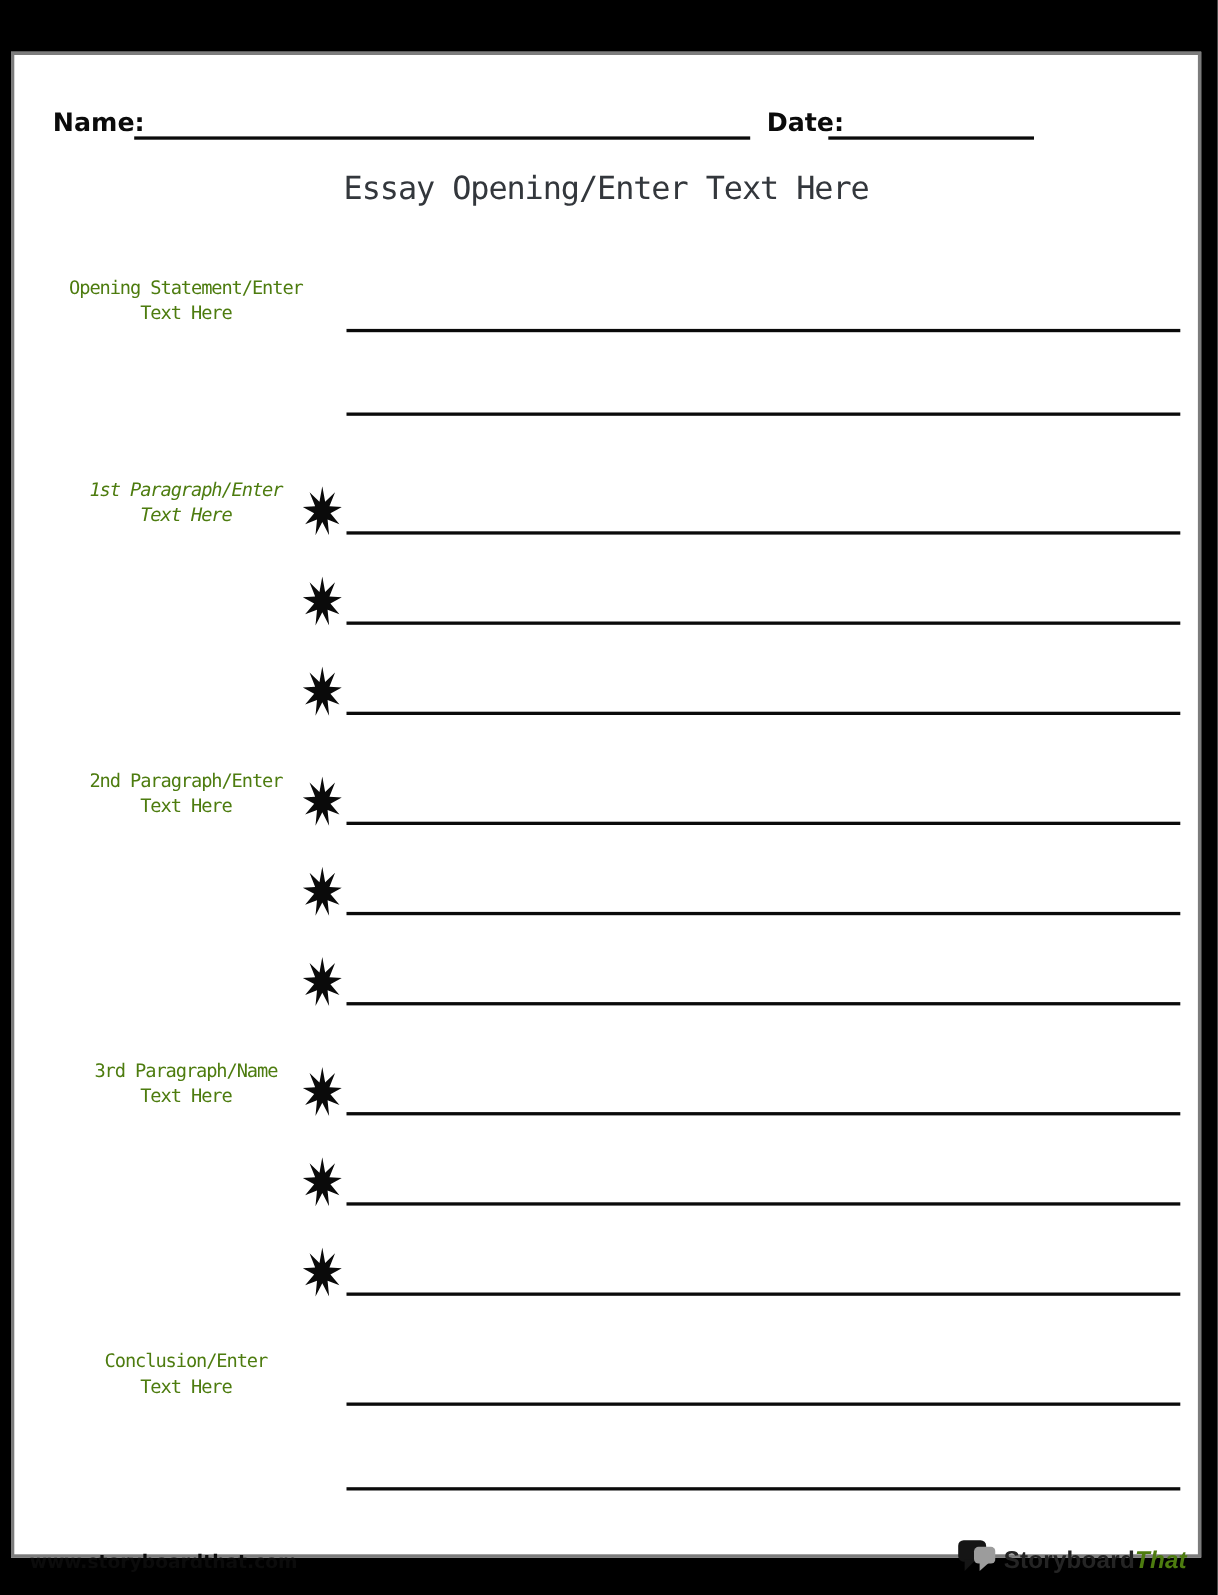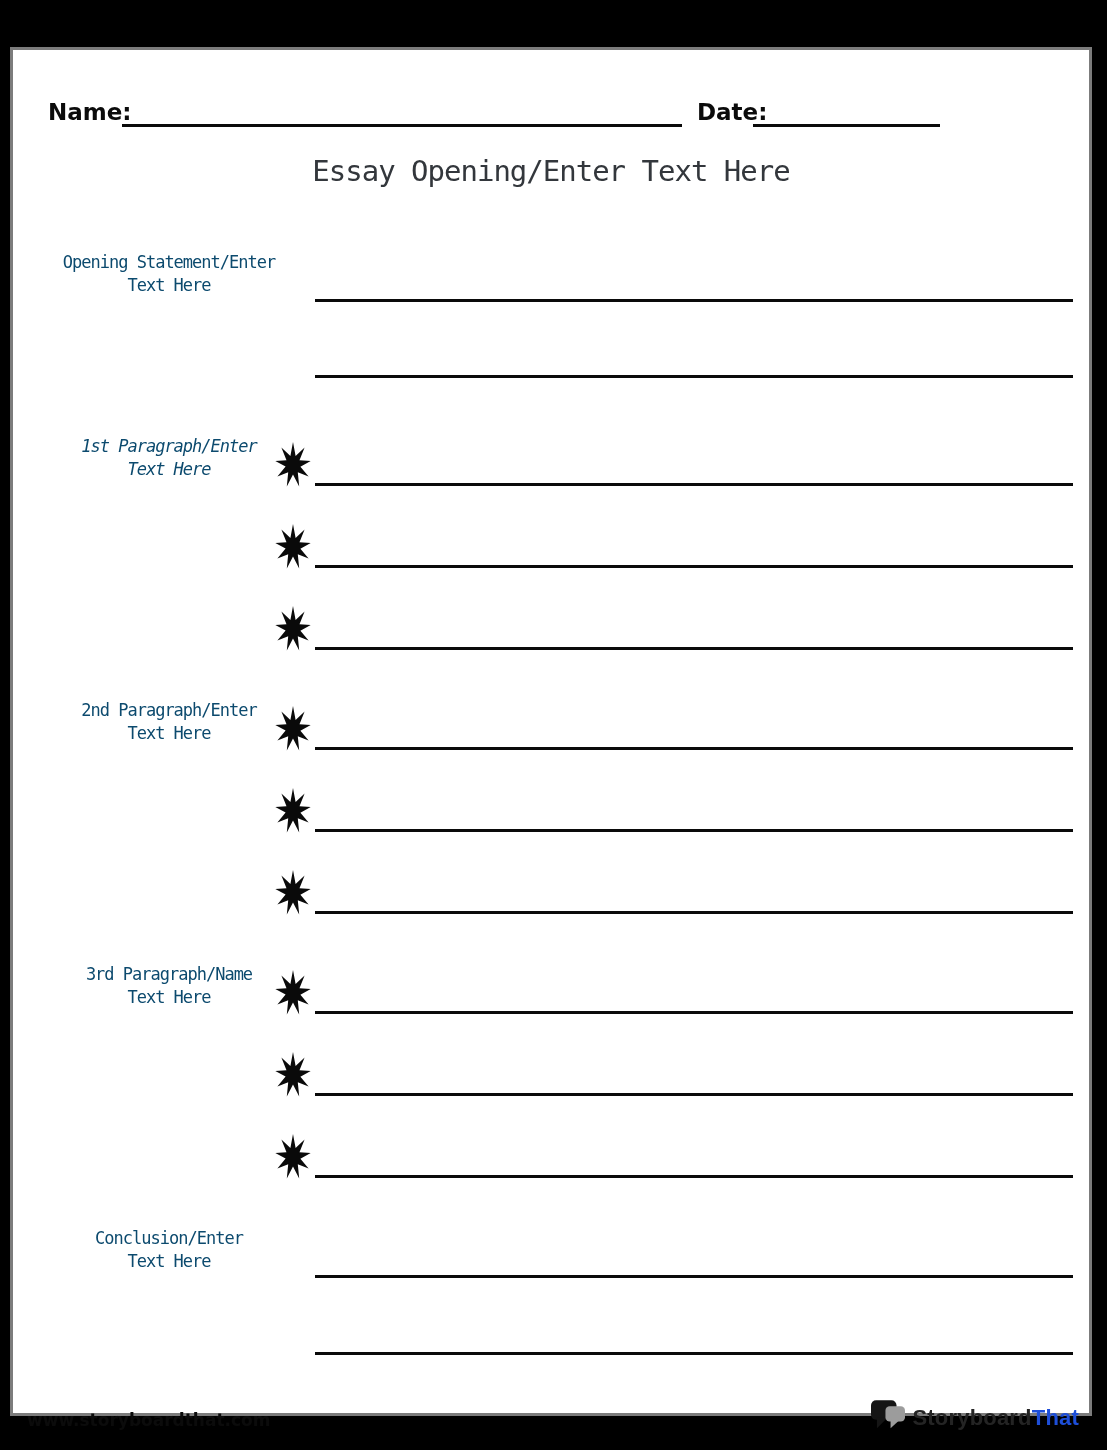--- a/index.html
+++ b/index.html
@@ -27,21 +27,21 @@
   .title{
     position:absolute;left:0;right:0;top:104px;
     text-align:center;
     font-family:"DejaVu Sans Mono", monospace;
     font-size:29px;color:#33373c;letter-spacing:-1px;
   }
   
   .sec-label{
     position:absolute;left:16px;width:280px;text-align:center;
     font-family:"DejaVu Sans Mono", monospace;
-    font-size:17px;line-height:23px;color:#0c4a6e;letter-spacing:-1px;
+    font-size:17px;line-height:23px;color:#4d7c0f;letter-spacing:-1px;
   }
   .lbl-line{display:block;}
   .lbl-opening{top:201px;}
   .lbl-p1{top:385px;font-style:italic;}
   .lbl-p2{top:649px;}
   .lbl-p3{top:913px;}
   .lbl-conclusion{top:1177px;}
   
   .rule{position:absolute;left:302px;width:758px;height:3px;background:#0a0a0a;}
   .r-o1{top:249px;}  .r-o2{top:325px;}
@@ -63,21 +63,21 @@
   }
   .logo{
     position:absolute;right:10px;top:1350px;
     display:flex;align-items:center;gap:7px;
   }
   .logo-text{
     font-family:"Liberation Sans", sans-serif;
     font-size:22px;font-weight:600;letter-spacing:0.2px;white-space:nowrap;
   }
   .brand-primary{color:#242424;}
-  .brand-secondary{color:#1d4ed8;}
+  .brand-secondary{color:#4d7c0f;font-style:italic;}
 </style>
 </head>
 <body>
 
 <div class="page">
 
   <span class="hdr-label name-label">Name:</span>
   <div class="write-line name-line"></div>
   <span class="hdr-label date-label">Date:</span>
   <div class="write-line date-line"></div>

